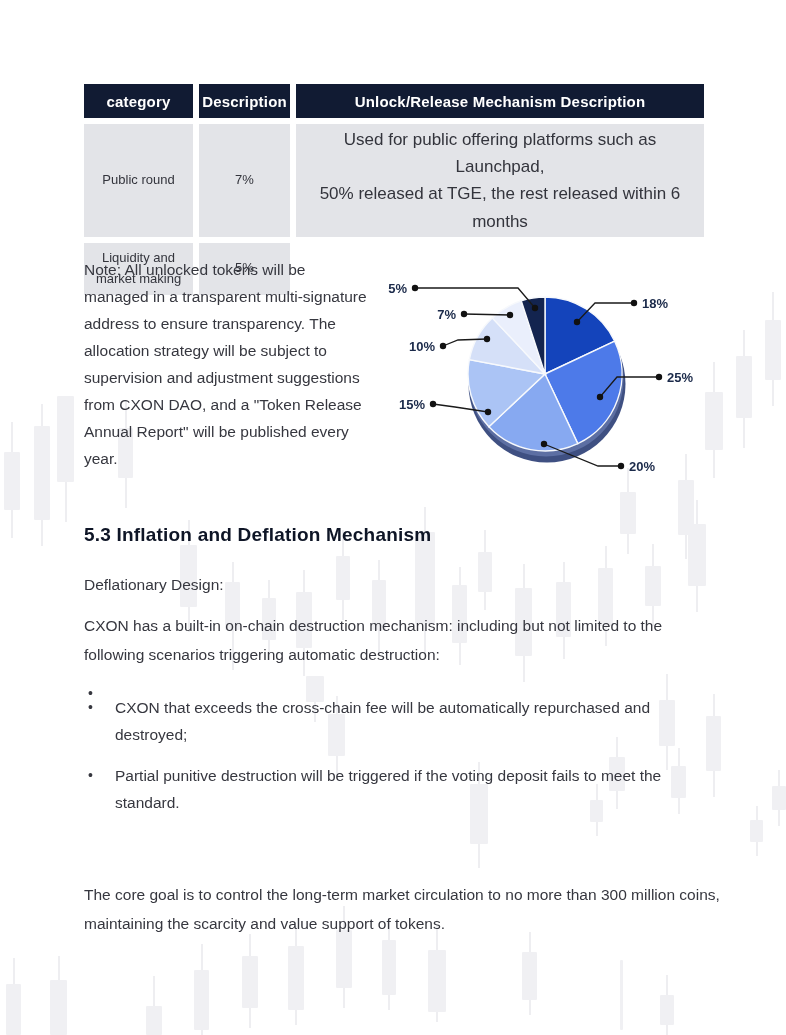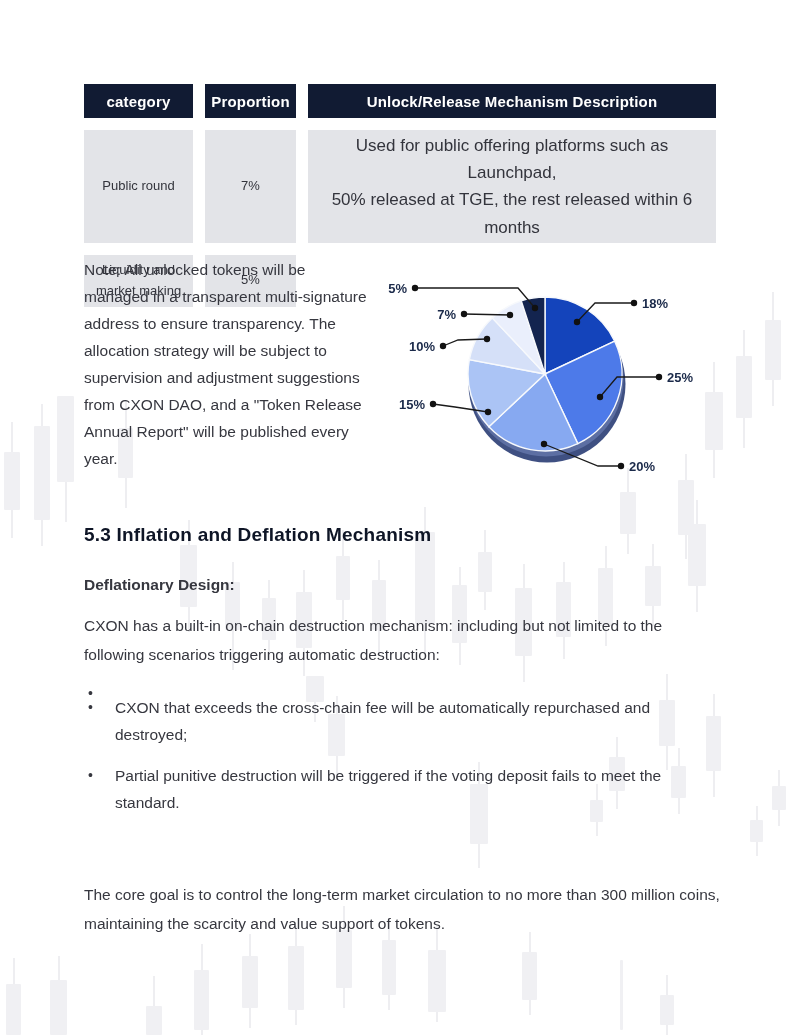--- a/index.html
+++ b/index.html
@@ -10,21 +10,21 @@
     -webkit-font-smoothing:antialiased;
   }
   
   #watermarks{position:absolute;inset:0;z-index:0;}
   .candle-body{position:absolute;background:#f0f0f3;border-radius:1px;}
   .candle-wick{position:absolute;background:#eeeef1;width:2px;}
   
   .alloc-table{
     position:absolute;left:84px;top:84px;width:620px;z-index:2;
     display:grid;grid-template-columns:109px 91px 408px;
-    column-gap:6px;row-gap:6px;gap:12px;
+    column-gap:6px;row-gap:6px;
   }
   .th{
     background:#111b33;color:#ffffff;font-weight:bold;font-size:15px;
     height:34px;display:flex;align-items:center;justify-content:center;
     letter-spacing:.2px;
   }
   .td{
     background:#e3e4e8;color:#33343c;font-size:17px;line-height:1.6;
     min-height:52px;display:flex;align-items:center;justify-content:center;
     text-align:center;white-space:pre-line;padding:2px 6px;box-sizing:border-box;
@@ -38,21 +38,21 @@
   }
   
   .pie-wrap{position:absolute;left:380px;top:262px;z-index:2;}
   .pie-label{font-size:13px;font-weight:600;fill:#1b2a4a;}
   
   .h2{
     position:absolute;left:84px;top:524px;z-index:2;
     font-size:19px;font-weight:bold;color:#0e1526;letter-spacing:.2px;
   }
   .para{position:absolute;left:84px;z-index:2;color:#36373f;font-size:15.5px;line-height:29px;width:640px;}
-  .p-deflation{top:570px;font-weight:bold;}
+  .p-deflation{top:570px;}
   .p-mechanism{top:611px;}
   .bullets{position:absolute;left:84px;top:680px;width:640px;z-index:2;margin:0;padding:0;list-style:none;}
   .bullets li{
     position:relative;padding-left:31px;color:#36373f;font-size:15.5px;line-height:27px;
     margin-bottom:14px;
   }
   .bullets li .dot{position:absolute;left:4px;top:0;font-size:14px;color:#36373f;}
   .p-goal{top:880px;}
 </style>
 </head>
@@ -145,21 +145,21 @@
     <div class="candle-body" style="left: 428px; top: 950px; width: 18px; height: 62px;"></div>
     <div class="candle-wick" style="left: 528.5px; top: 932px; height: 83px;"></div>
     <div class="candle-body" style="left: 522px; top: 952px; width: 15px; height: 48px;"></div>
     <div class="candle-body" style="left: 620px; top: 960px; width: 3px; height: 70px;"></div>
     <div class="candle-wick" style="left: 666px; top: 975px; height: 60px;"></div>
     <div class="candle-body" style="left: 660px; top: 995px; width: 14px; height: 30px;"></div>
   </div>
 
 <div class="alloc-table">
   <div class="th">category</div>
-  <div class="th">Proportion</div>
+  <div class="th">Description</div>
   <div class="th">Unlock/Release Mechanism Description</div>
 
   <div class="td cat">Public round</div>
   <div class="td prop">7%</div>
   <div class="td desc">Used for public offering platforms such as Launchpad,
 50% released at TGE, the rest released within 6 months</div>
 
   <div class="td cat">Liquidity and
 market making</div>
   <div class="td prop">5%</div>

